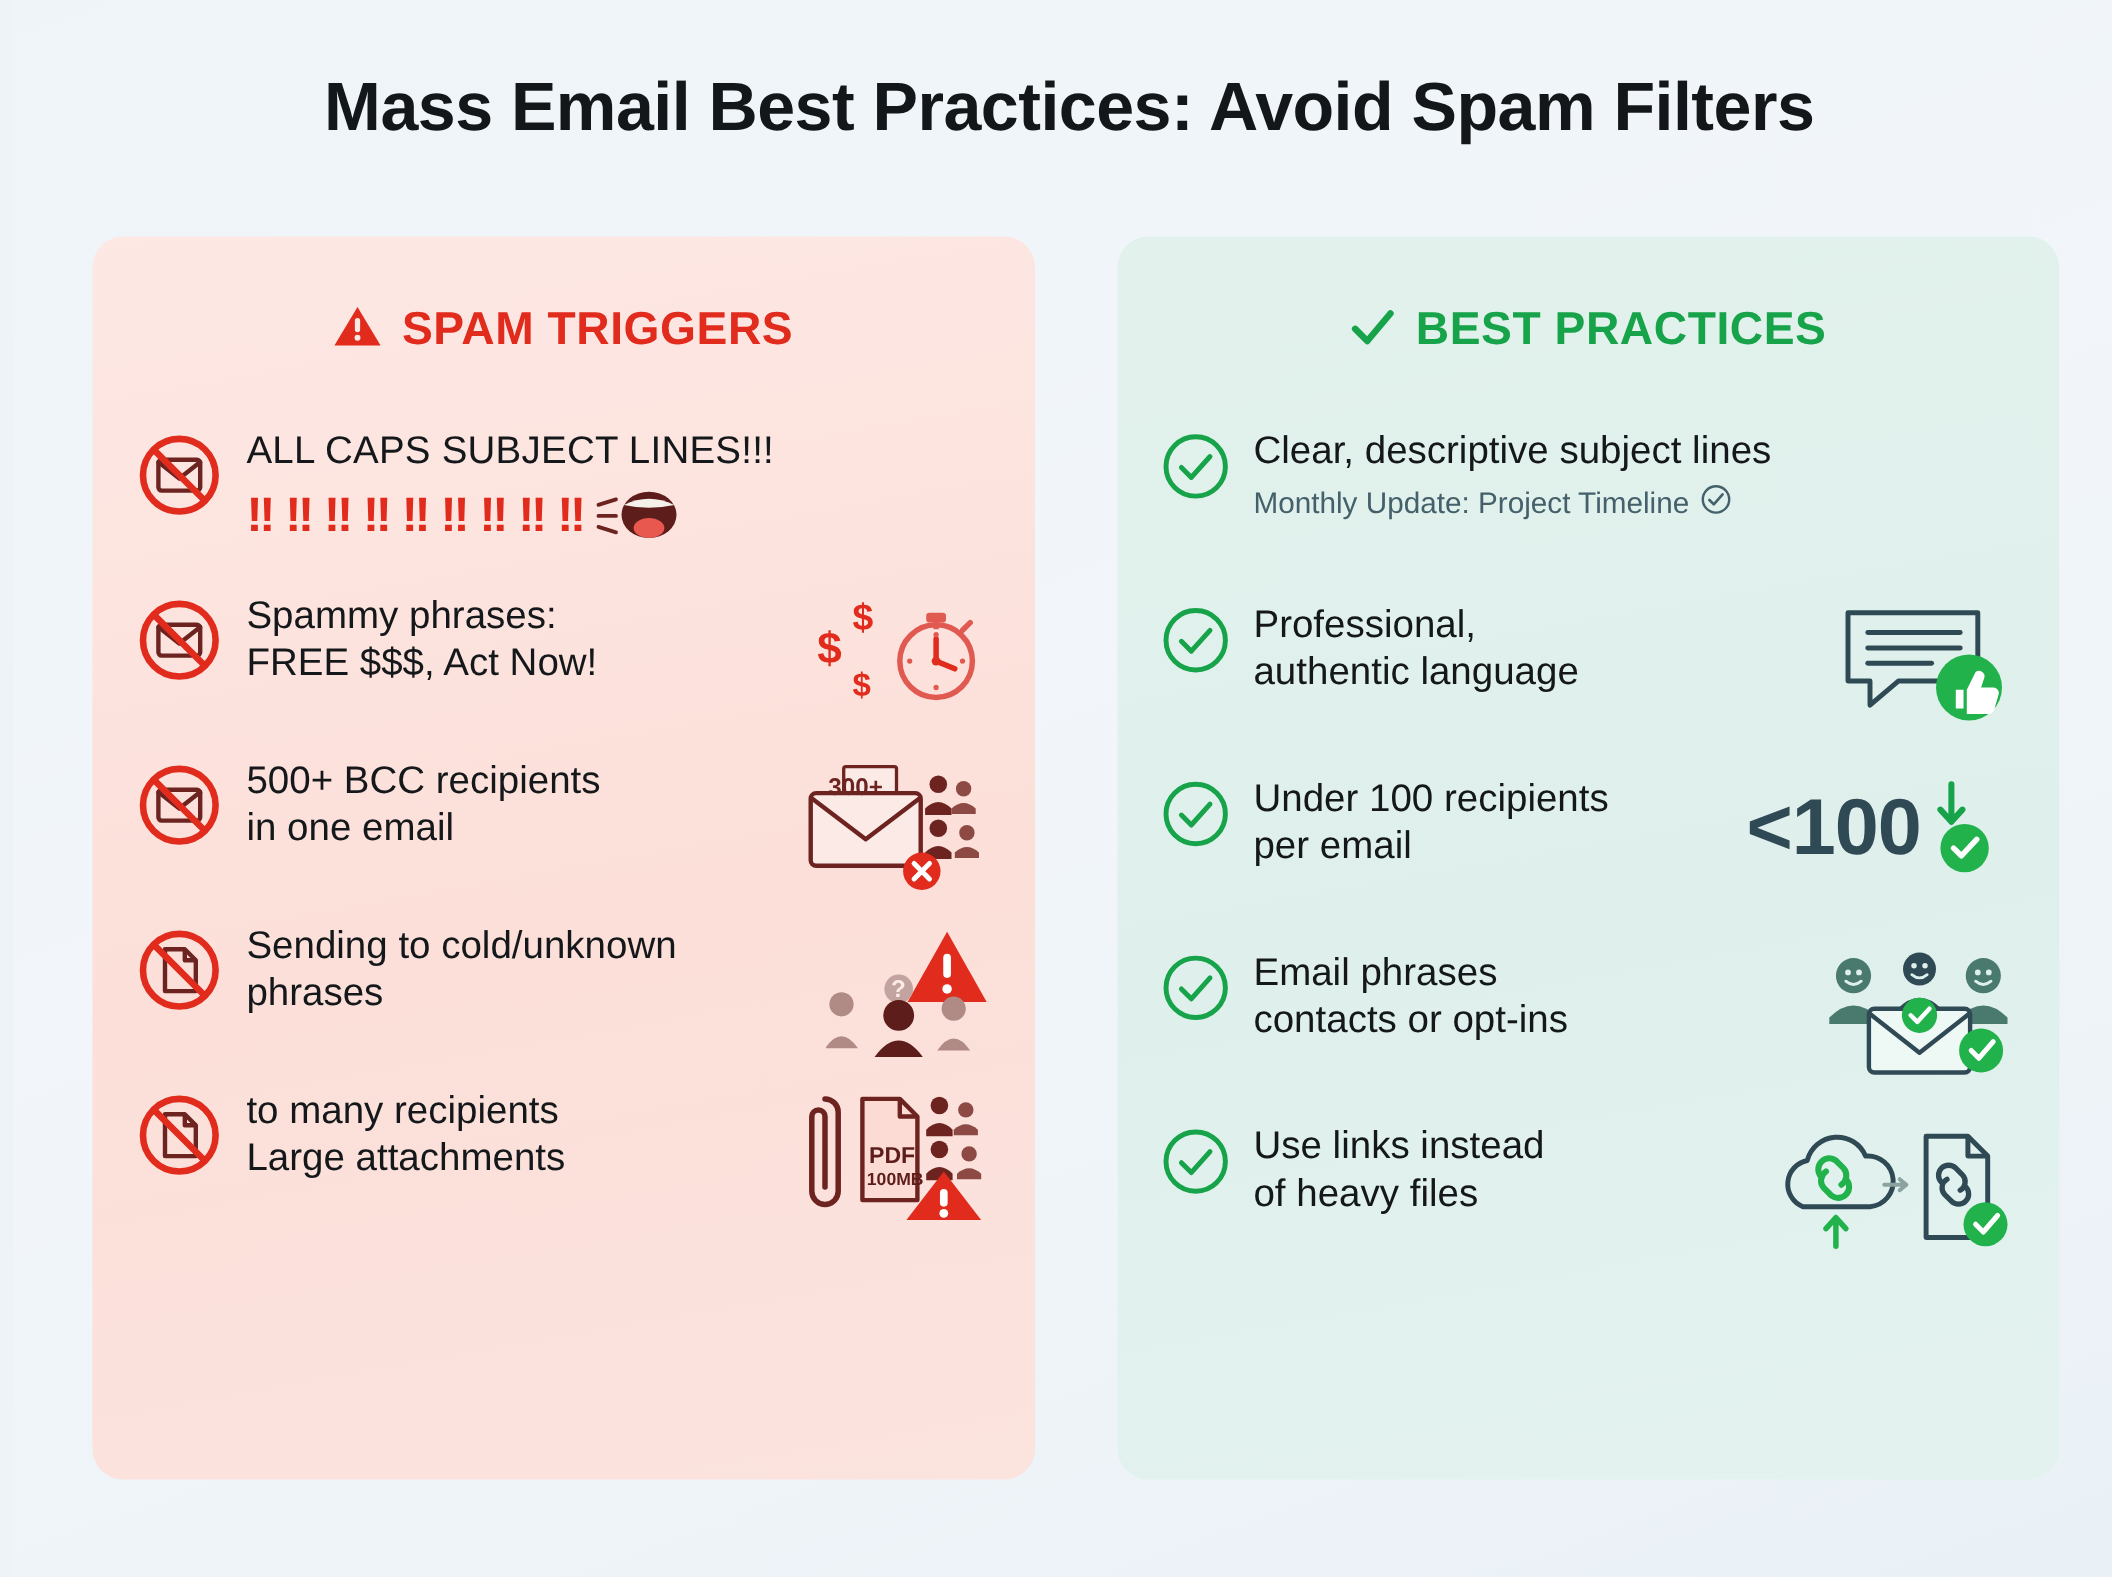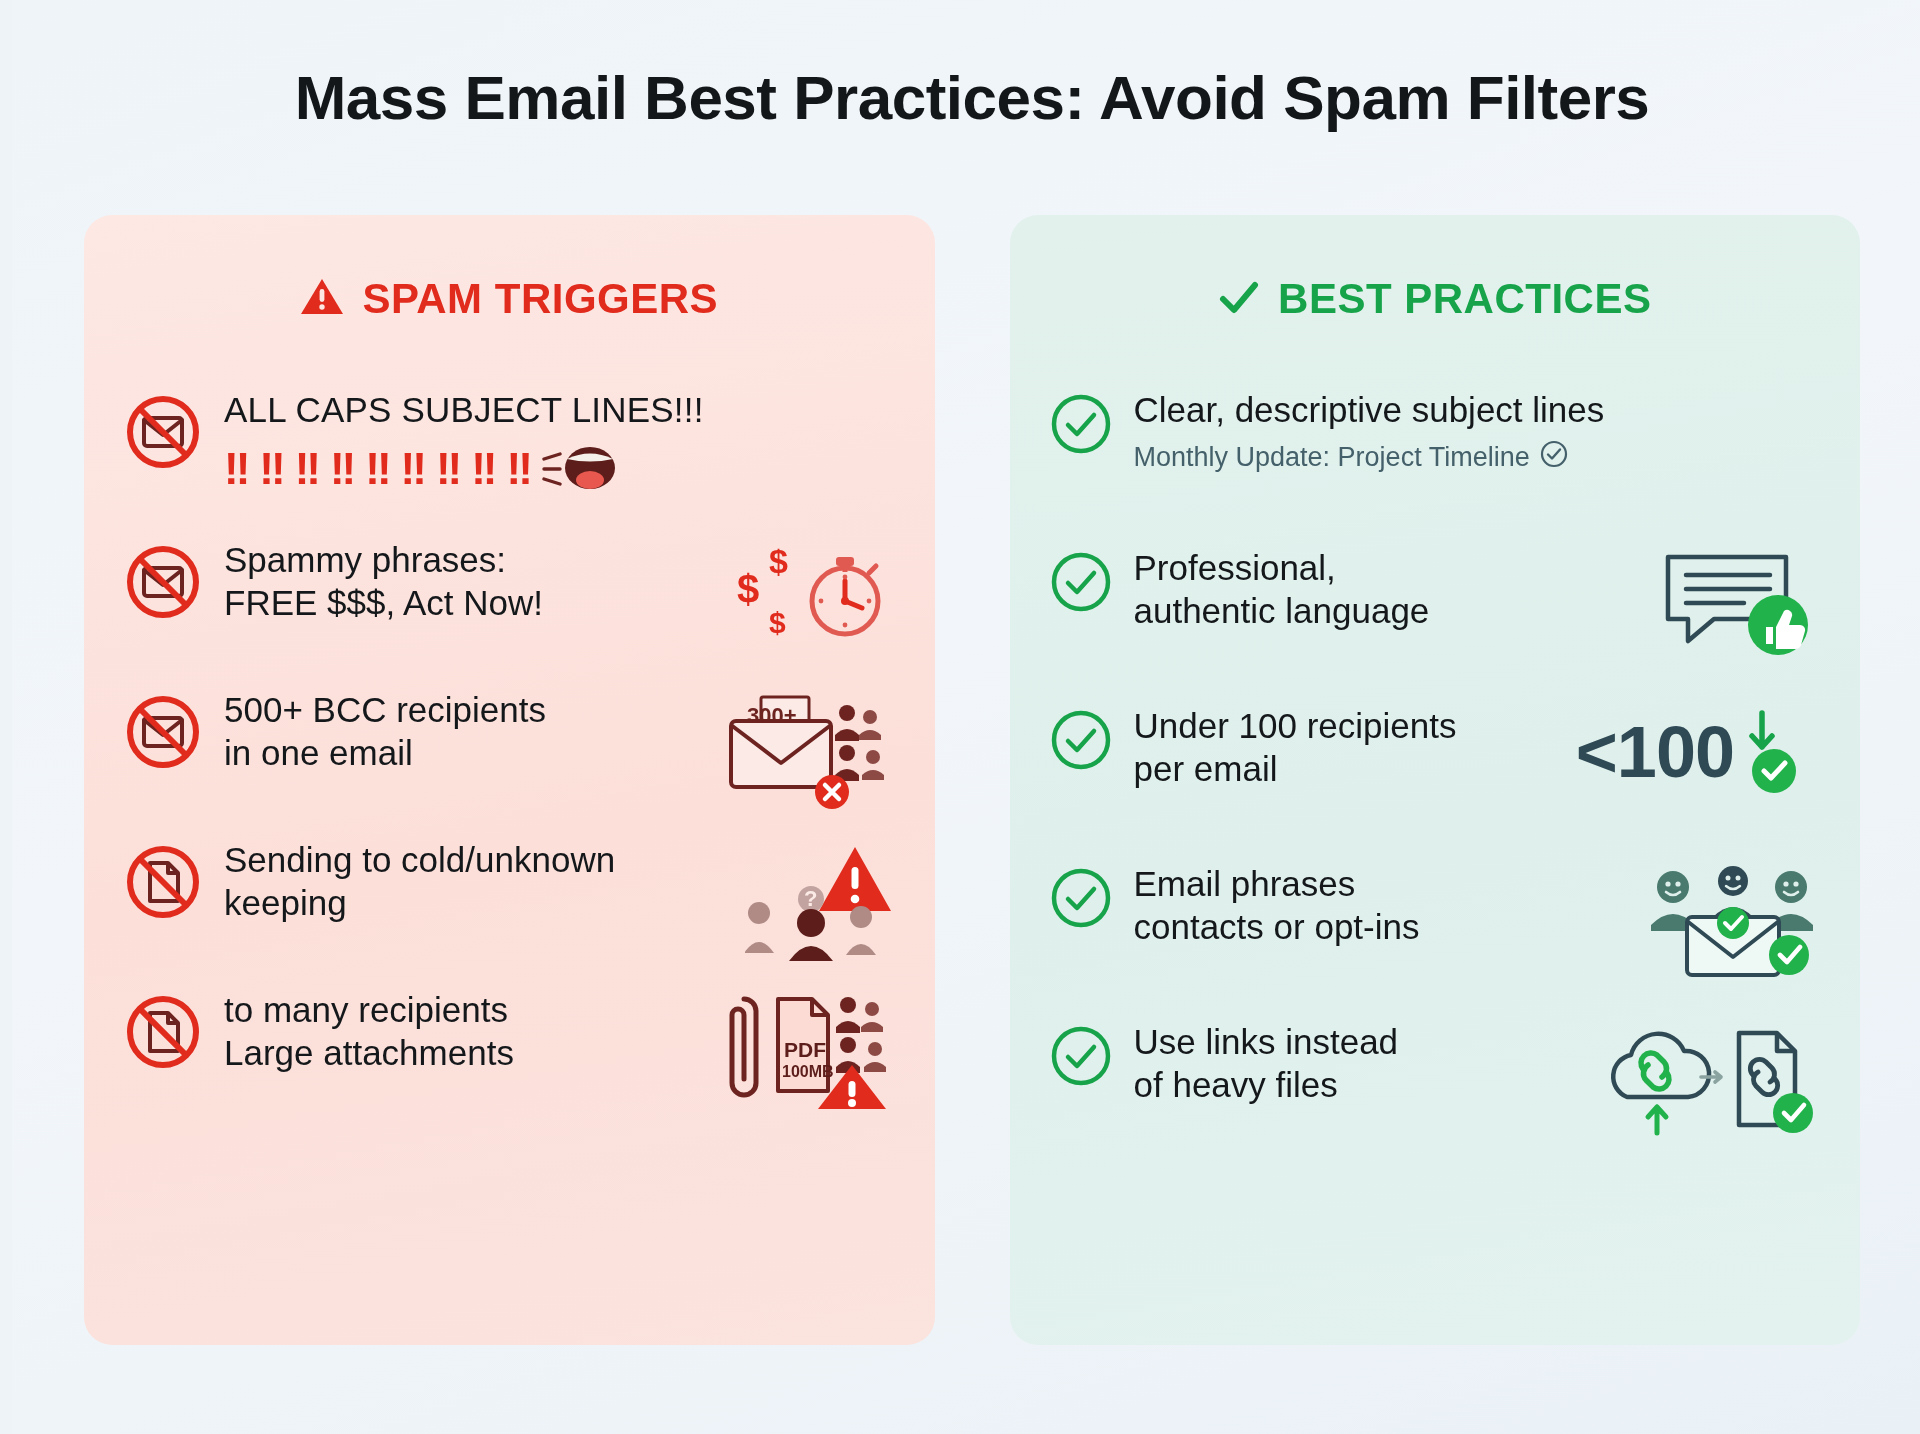--- a/index.html
+++ b/index.html
@@ -27,21 +27,21 @@
     padding-top: 62px;
     padding-bottom: 0;
     white-space: nowrap;
   }
 
   
   .panels {
     position: absolute;
     top: 215px;
     left: 72px;
-    right: 72px;
+    right: 60px;
     display: flex;
     gap: 75px;
   }
   .panel {
     flex: 1 1 0;
     border-radius: 28px;
     padding: 42px 40px 46px 40px;
     min-height: 1130px;
     position: relative;
   }
@@ -260,21 +260,21 @@
           <span class="mark">
             <svg width="78" height="78" viewBox="0 0 78 78">
               <path d="M26 20 h18 l10 10 v28 h-28 z" fill="none" stroke="#6d2420" stroke-width="4" stroke-linejoin="round"></path>
               <path d="M44 20 v10 h10" fill="none" stroke="#6d2420" stroke-width="4" stroke-linejoin="round"></path>
               <circle cx="39" cy="39" r="33" fill="none" stroke="#e02b1d" stroke-width="6"></circle>
               <line x1="16" y1="16" x2="62" y2="62" stroke="#e02b1d" stroke-width="6" stroke-linecap="round"></line>
             </svg>
           </span>
           <div class="body">
             <div class="line">Sending to cold/unknown</div>
-            <div class="line">keeping</div>
+            <div class="line">phrases</div>
           </div>
           <span class="art">
             <svg width="150" height="120" viewBox="0 0 150 120">
               <path d="M110 6 L146 70 H74 Z" fill="#e02b1d"></path>
               <rect x="106.5" y="26" width="7" height="22" rx="3.5" fill="#fff"></rect>
               <circle cx="110" cy="58" r="4.3" fill="#fff"></circle>
               <circle cx="14" cy="72" r="11" fill="#b08b86"></circle>
               <path d="M-1 112 q15 -22 30 0 z" fill="#b08b86"></path>
               <circle cx="116" cy="76" r="11" fill="#b08b86"></circle>
               <path d="M101 114 q15 -22 30 0 z" fill="#b08b86"></path>

